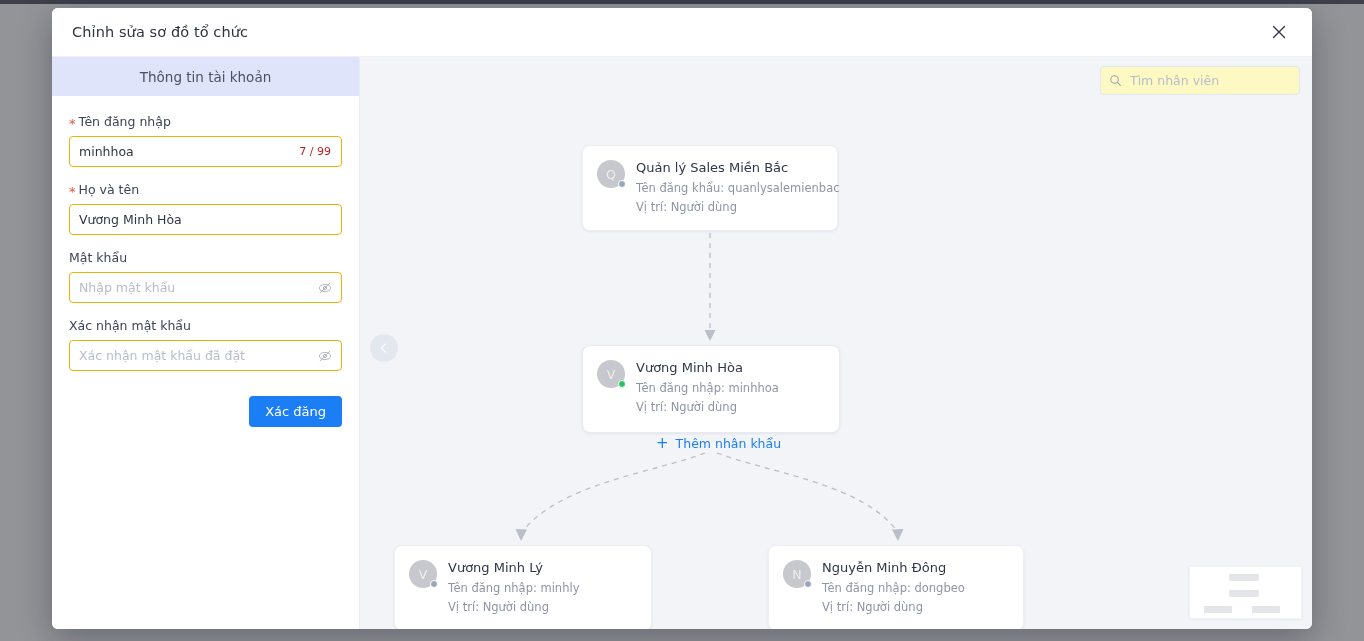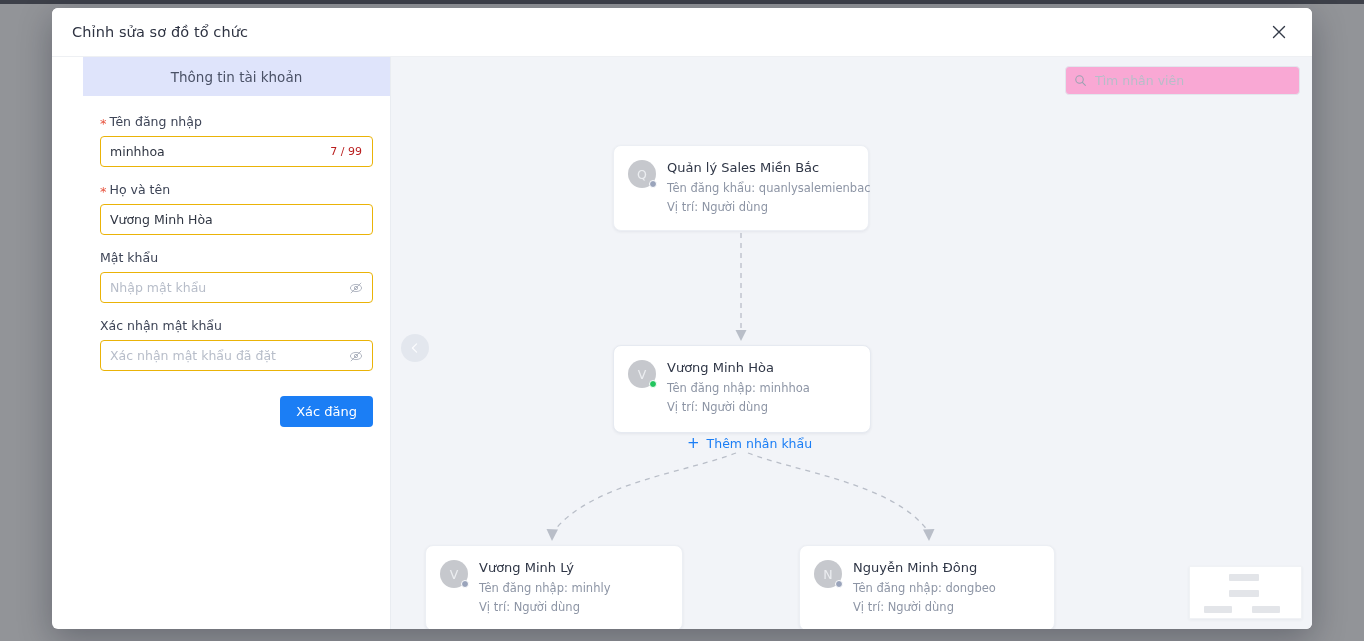--- a/index.html
+++ b/index.html
@@ -44,21 +44,21 @@
   }
   .modal-close svg { display:block; }
 
   .modal-body { flex: 1 1 auto; display: flex; min-height: 0; }
 
   
   .form-panel {
     width: 308px; flex: 0 0 308px;
     background: #ffffff;
     border-right: 1px solid #e9ecf1;
-    display: flex; flex-direction: column; margin-left: 31px;
+    display: flex; flex-direction: column;
   }
   .form-tabbar {
     height: 39px; flex: 0 0 39px;
     background: #dfe4fb;
     display: flex; align-items: center; justify-content: center;
   }
   .form-tab-label { font-size: 13.5px; color: #4a5166; }
   .form-fields { padding: 18px 17px 0 17px; }
 
   .field { margin-bottom: 15px; }
@@ -97,22 +97,22 @@
   }
 
   
   .canvas {
     position: relative; flex: 1 1 auto;
     background: #f2f4f8;
     overflow: hidden;
   }
   .search-box {
     position: absolute; right: 12px; top: 9px;
-    width: 235px; height: 29px;
-    background: #f9a8d4; border: 1px solid #e2e6ed; border-radius: 4px;
+    width: 200px; height: 29px;
+    background: #fef9c3; border: 1px solid #e2e6ed; border-radius: 4px;
     display: flex; align-items: center; padding: 0 8px; gap: 6px;
   }
   .search-box svg { color: #9aa2b1; display: block; flex: 0 0 auto; }
   .search-box input {
     border: 0; outline: none; background: transparent; flex: 1 1 auto;
     font-family: inherit; font-size: 12.5px; color: #2f3542;
   }
   .search-box input::placeholder { color: #b7bdc9; }
 
   .collapse-handle {

